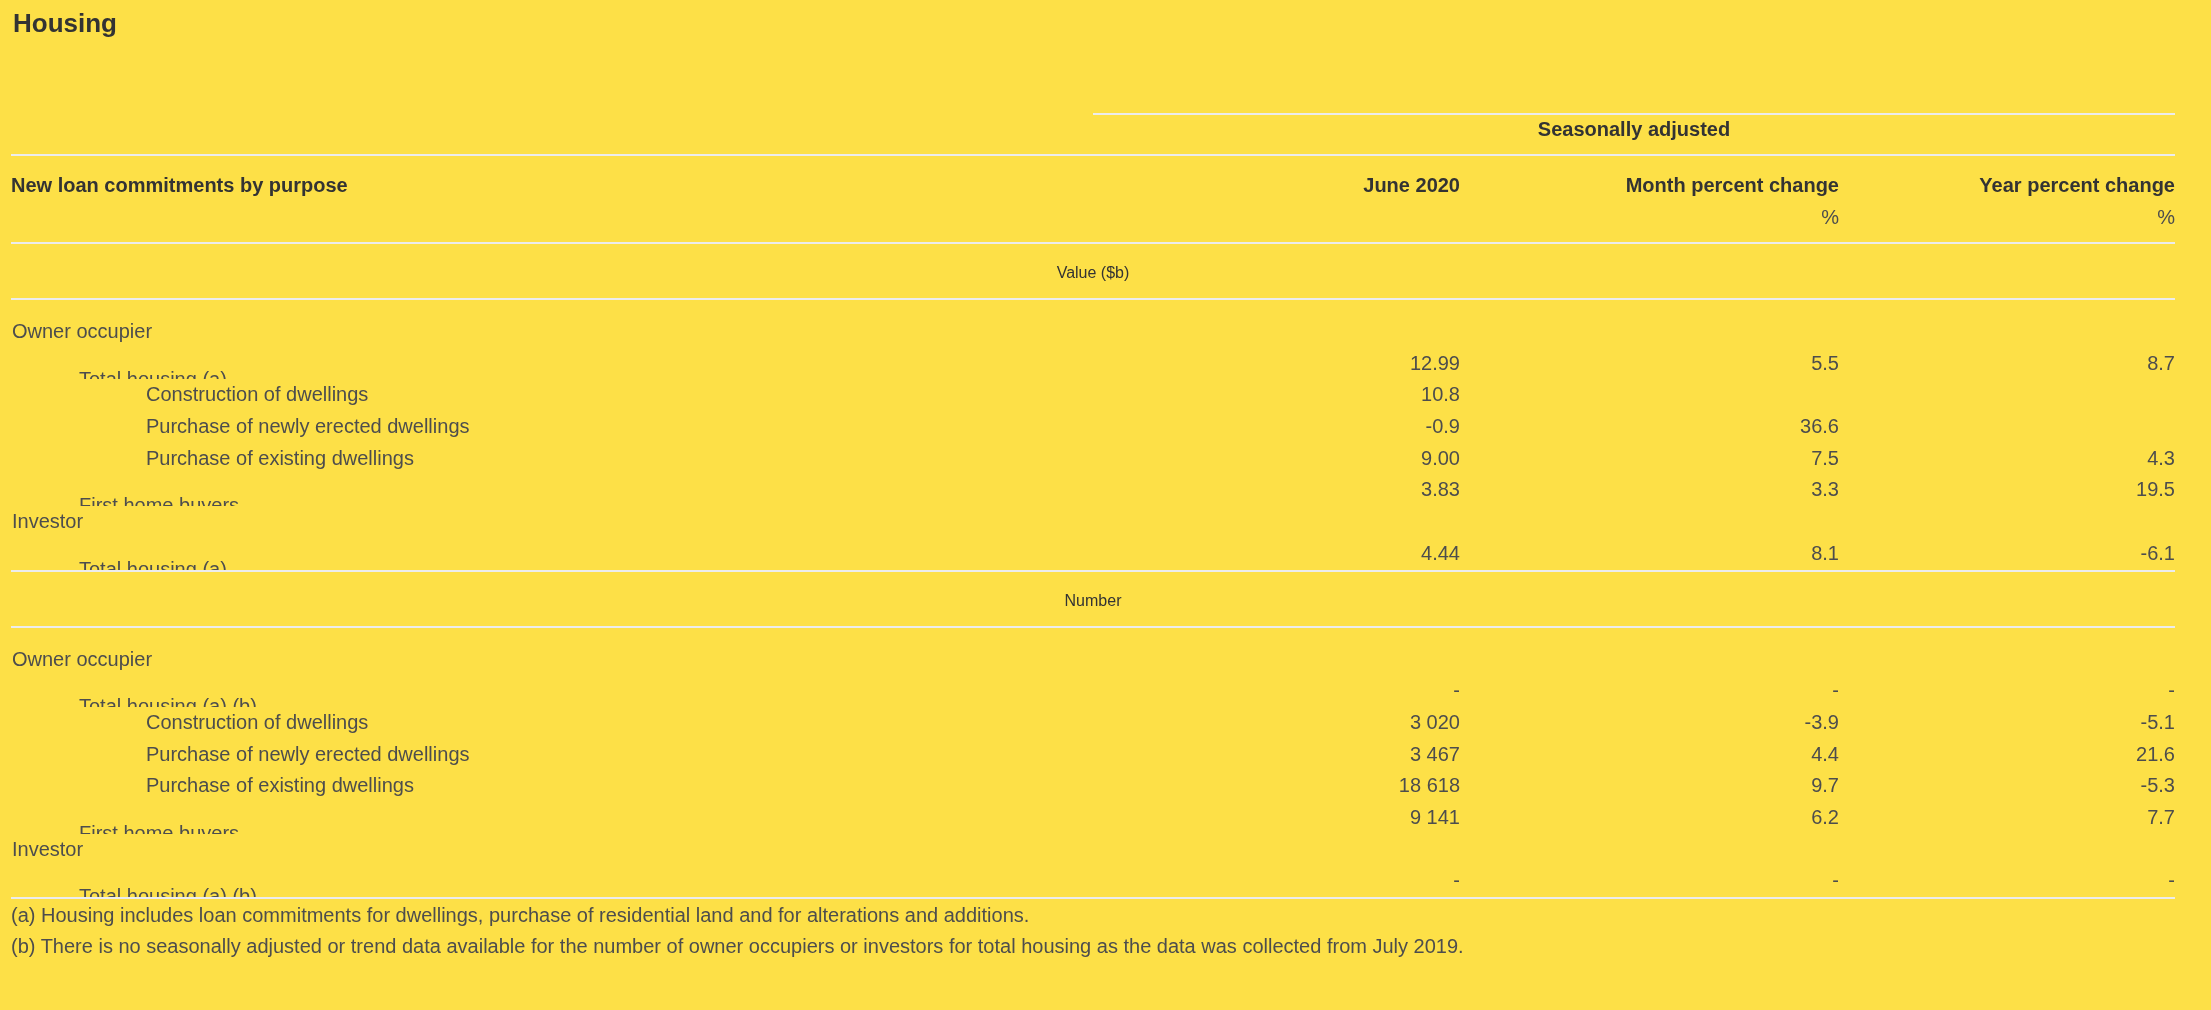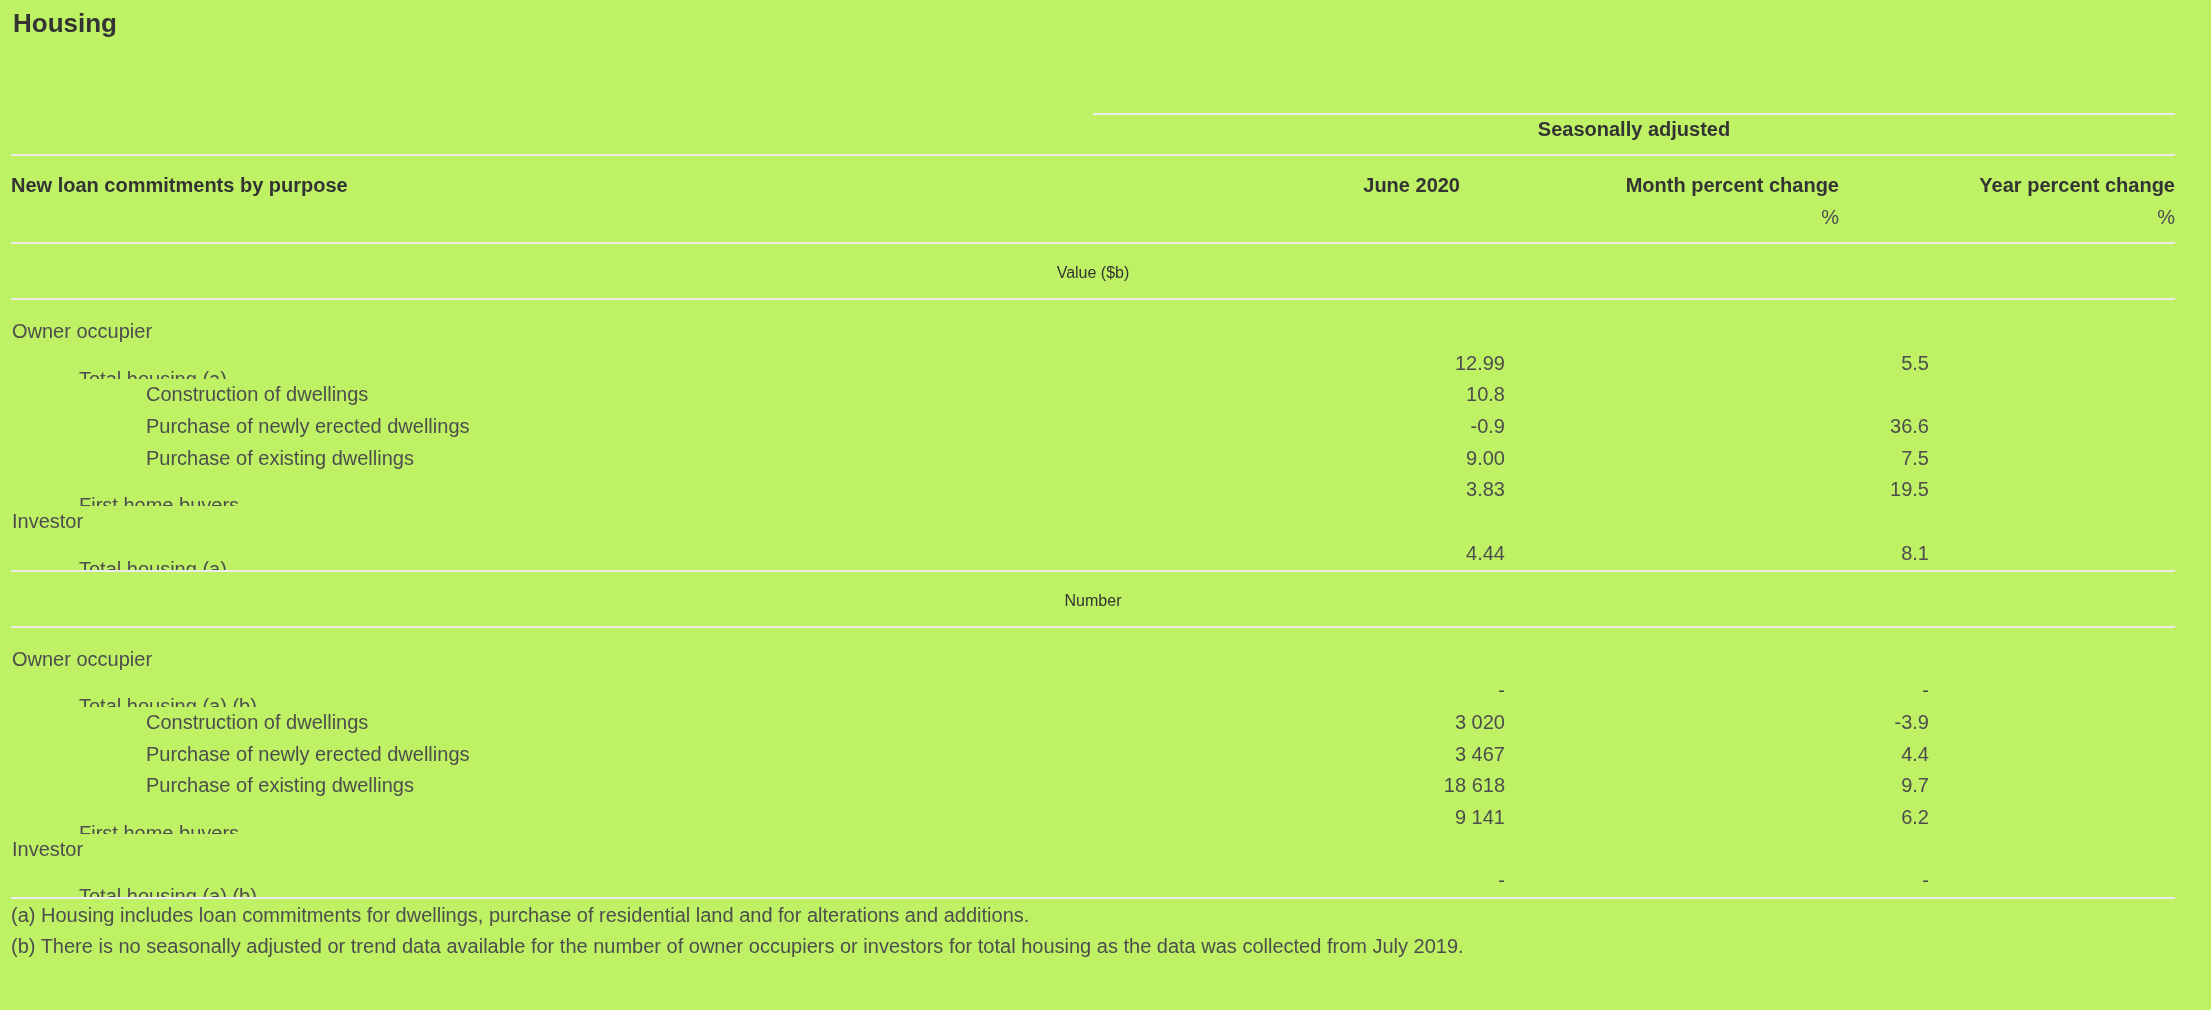--- a/index.html
+++ b/index.html
@@ -8,21 +8,21 @@
     --heading:#333333;
     --body:#4d4d4d;
   }
   *{margin:0;padding:0;box-sizing:border-box;}
   html,body{background:#ffffff;}
   body{font-family:"Liberation Sans", sans-serif;}
   .page{
     position:relative;
     width:2211px;
     height:1010px;
-    background:#bef264;
+    background:#fde047;
     padding-left:11px;
     padding-right:36px;
     overflow:hidden;
   }
   h1.title{
     margin:8px 0 0 2px;
     font-size:26px;
     line-height:30px;
     font-weight:bold;
     color:var(--heading);
@@ -66,21 +66,21 @@
   .section-title{
     margin-top:17px;
     text-align:center;
     font-size:16px;
     line-height:23px;
     font-weight:normal;
     color:var(--heading);
   }
   .rule.r-below-title{margin-top:14px;}
   .rows{margin-top:16px;}
-  .row{height:31.7px;gap:45px;}
+  .row{height:31.7px;}
   .row .cell{
     font-size:20px;
     line-height:31.7px;
     color:var(--body);
     white-space:nowrap;
     overflow:hidden;
   }
   .cell.label.indent-0{padding-left:1px;}
   .cell.label.indent-1{padding-left:68px;margin-top:16px;}
   .cell.label.indent-2{padding-left:135px;}
@@ -155,20 +155,21 @@
           </div>
           <div class="grid row">
             <div class="cell label indent-2">Purchase of existing dwellings</div>
             <div class="cell num">9.00</div>
             <div class="cell num">7.5</div>
             <div class="cell num">4.3</div>
           </div>
           <div class="grid row">
             <div class="cell label indent-1">First home buyers</div>
             <div class="cell num">3.83</div>
+            <div class="cell num">3.3</div>
             <div class="cell num">19.5</div>
           </div>
           <div class="grid row">
             <div class="cell label indent-0">Investor</div>
             <div class="cell num"></div>
             <div class="cell num"></div>
             <div class="cell num"></div>
           </div>
           <div class="grid row">
             <div class="cell label indent-1">Total housing (a)</div>

